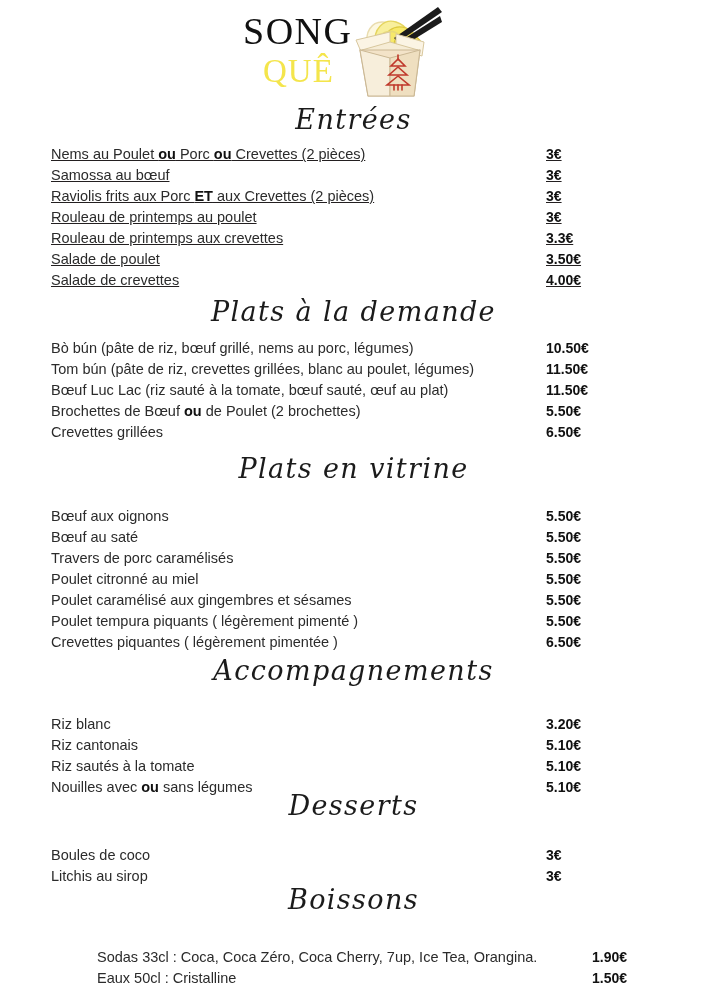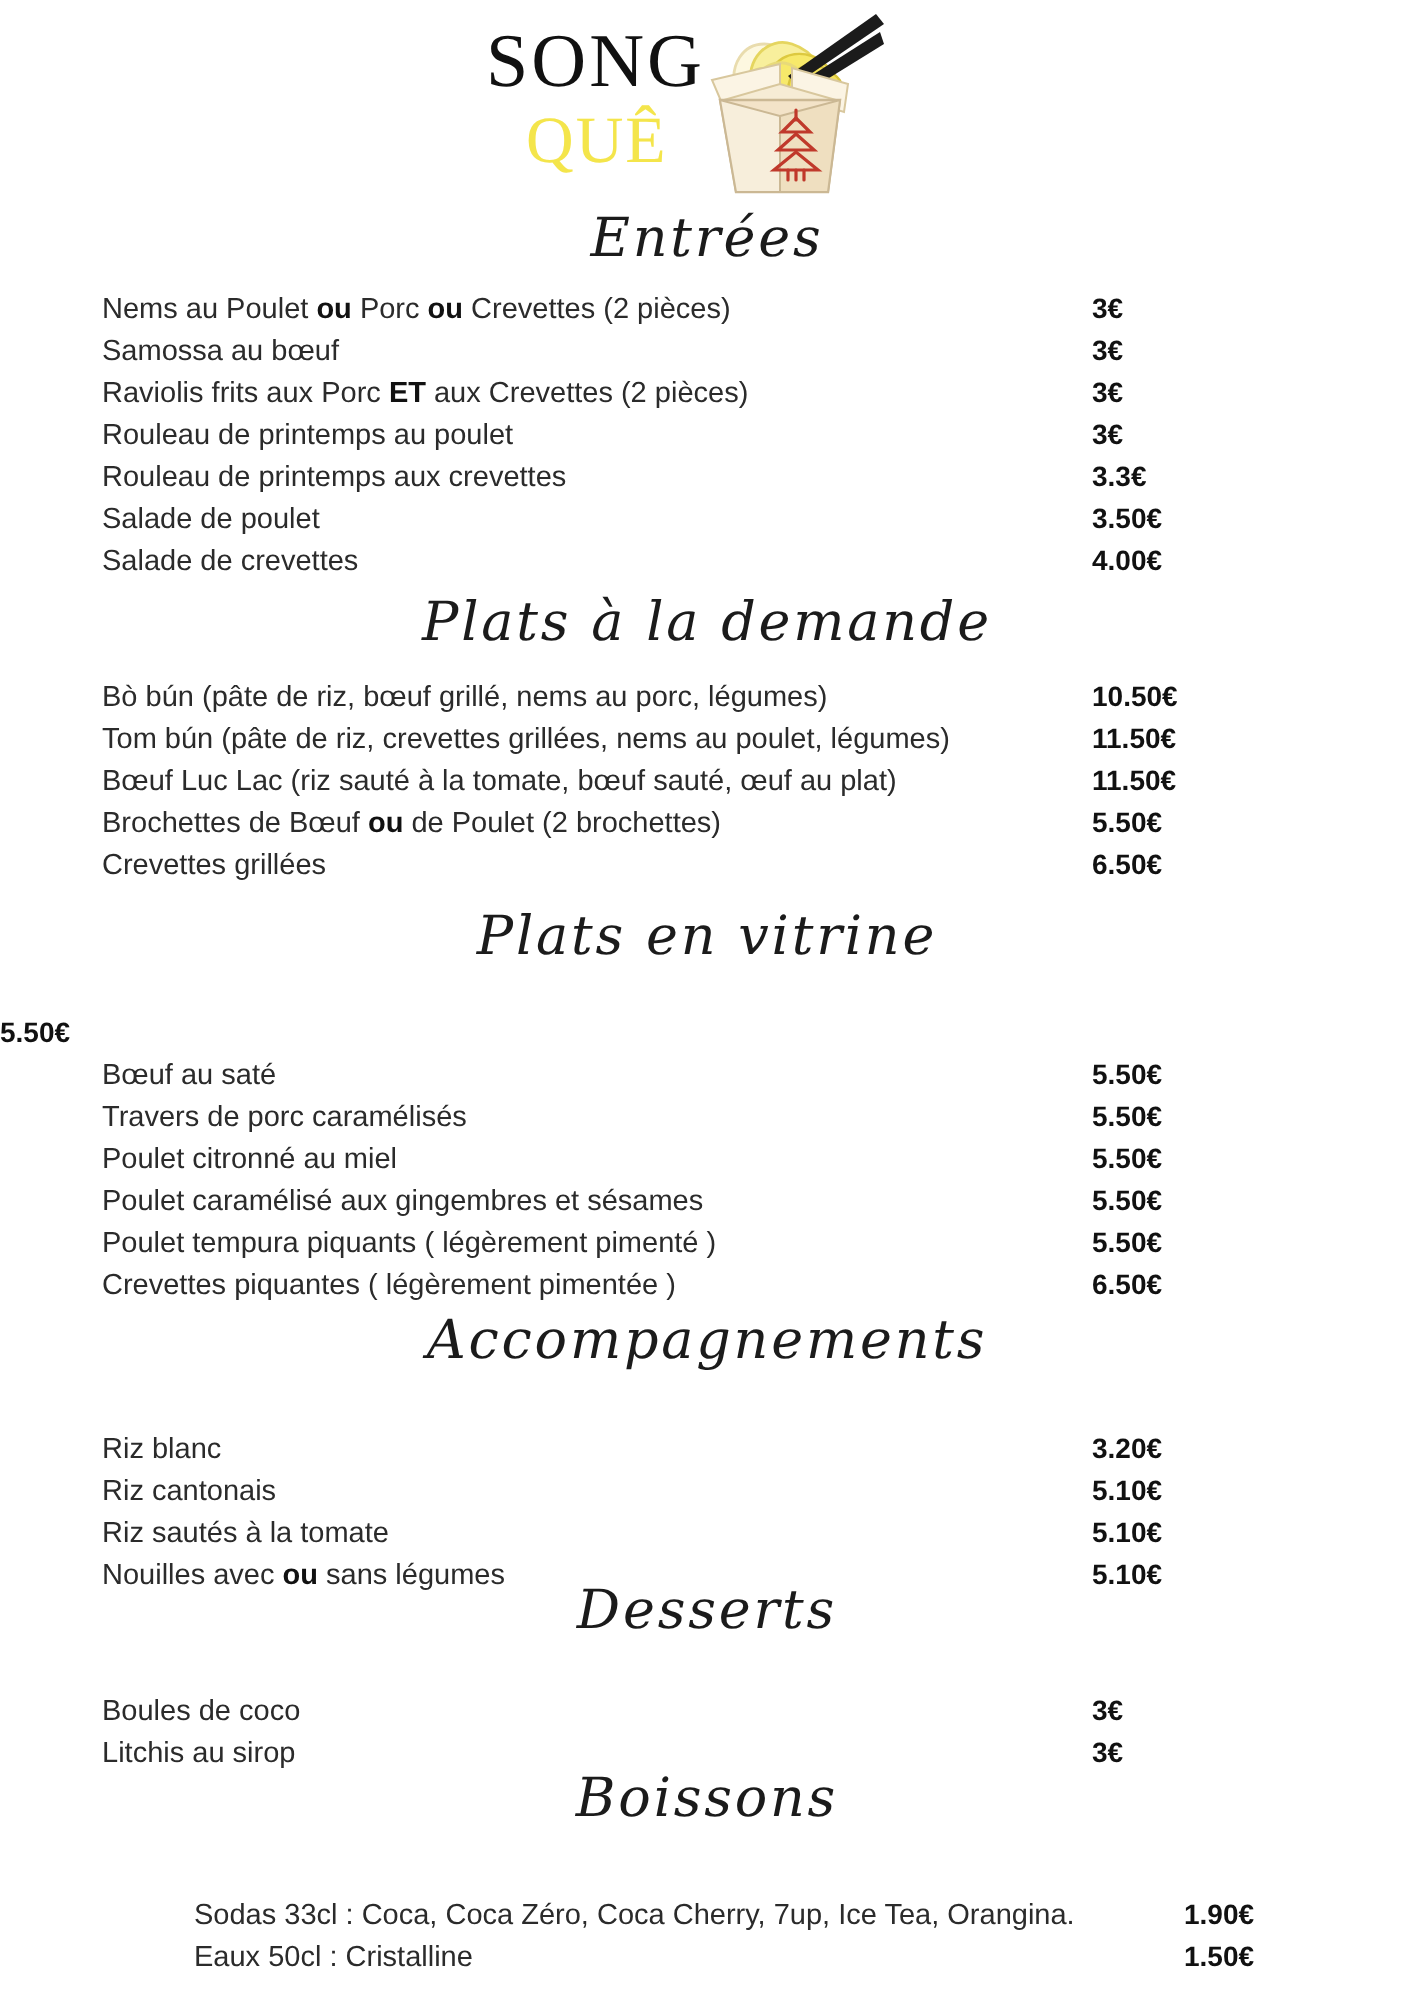--- a/index.html
+++ b/index.html
@@ -94,21 +94,21 @@
     flex: 1 1 auto;
     font-size: 14px;
     font-weight: 700;
     line-height: 21px;
     color: #111111;
     white-space: nowrap;
   }
 
   
   #sec-0 { top: 106px; }
-  #sec-0 .items { margin-top: 10px; }
+  #sec-0 .items { margin-top: 10px; text-decoration: underline; }
   #sec-1 { top: 298px; }
   #sec-1 .items { margin-top: 12px; }
   #sec-2 { top: 455px; }
   #sec-2 .items { margin-top: 23px; }
   #sec-3 { top: 657px; }
   #sec-3 .items { margin-top: 29px; }
   #sec-4 { top: 792px; }
   #sec-4 .items { margin-top: 25px; }
   #sec-5 { top: 886px; }
   #sec-5 .items { margin-top: 33px; padding-left: 46px; }
@@ -195,21 +195,21 @@
 </div>
 
 <div class="section" id="sec-1">
   <div class="section-heading">Plats à la demande</div>
   <ul class="items">
     <li class="item-row">
       <span class="item-name">Bò bún (pâte de riz, bœuf grillé, nems au porc, légumes)</span>
       <span class="item-price">10.50€</span>
     </li>
     <li class="item-row">
-      <span class="item-name">Tom bún (pâte de riz, crevettes grillées, nems au poulet, légumes)</span>
+      <span class="item-name">Tom bún (pâte de riz, crevettes grillées, blanc au poulet, légumes)</span>
       <span class="item-price">11.50€</span>
     </li>
     <li class="item-row">
       <span class="item-name">Bœuf Luc Lac (riz sauté à la tomate, bœuf sauté, œuf au plat)</span>
       <span class="item-price">11.50€</span>
     </li>
     <li class="item-row">
       <span class="item-name">Brochettes de Bœuf <b>ou</b> de Poulet (2 brochettes)</span>
       <span class="item-price">5.50€</span>
     </li>
@@ -217,20 +217,21 @@
       <span class="item-name">Crevettes grillées</span>
       <span class="item-price">6.50€</span>
     </li>
   </ul>
 </div>
 
 <div class="section" id="sec-2">
   <div class="section-heading">Plats en vitrine</div>
   <ul class="items">
     <li class="item-row">
+      <span class="item-name">Bœuf aux oignons</span>
       <span class="item-price">5.50€</span>
     </li>
     <li class="item-row">
       <span class="item-name">Bœuf au saté</span>
       <span class="item-price">5.50€</span>
     </li>
     <li class="item-row">
       <span class="item-name">Travers de porc caramélisés</span>
       <span class="item-price">5.50€</span>
     </li>

